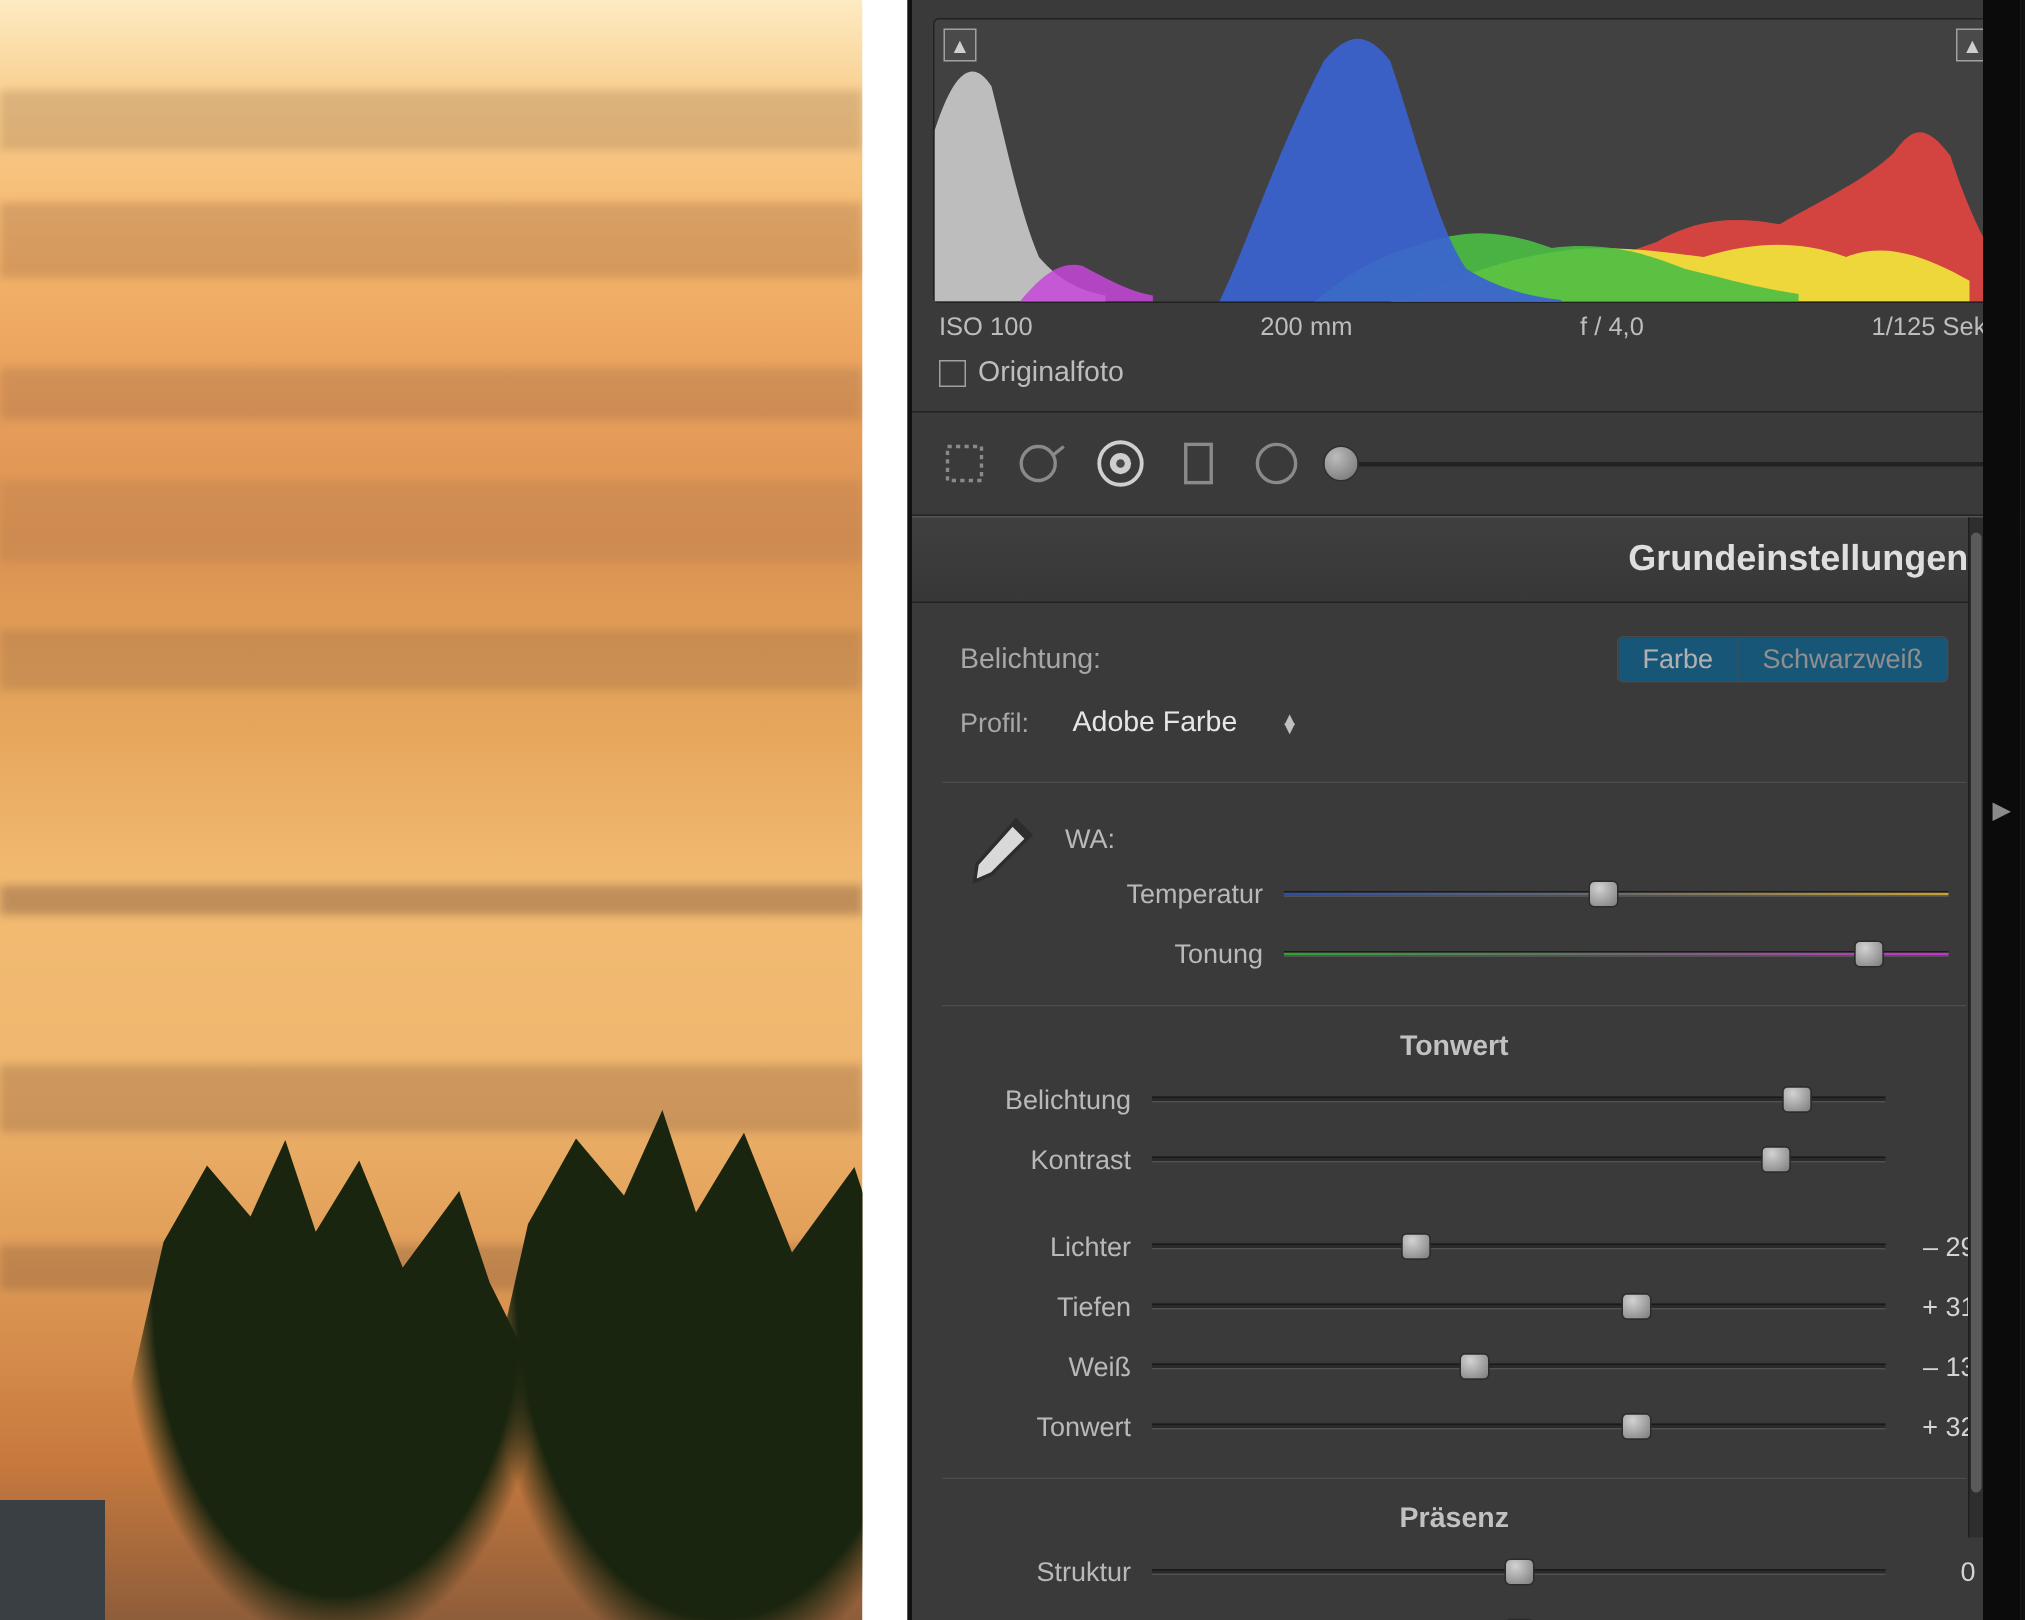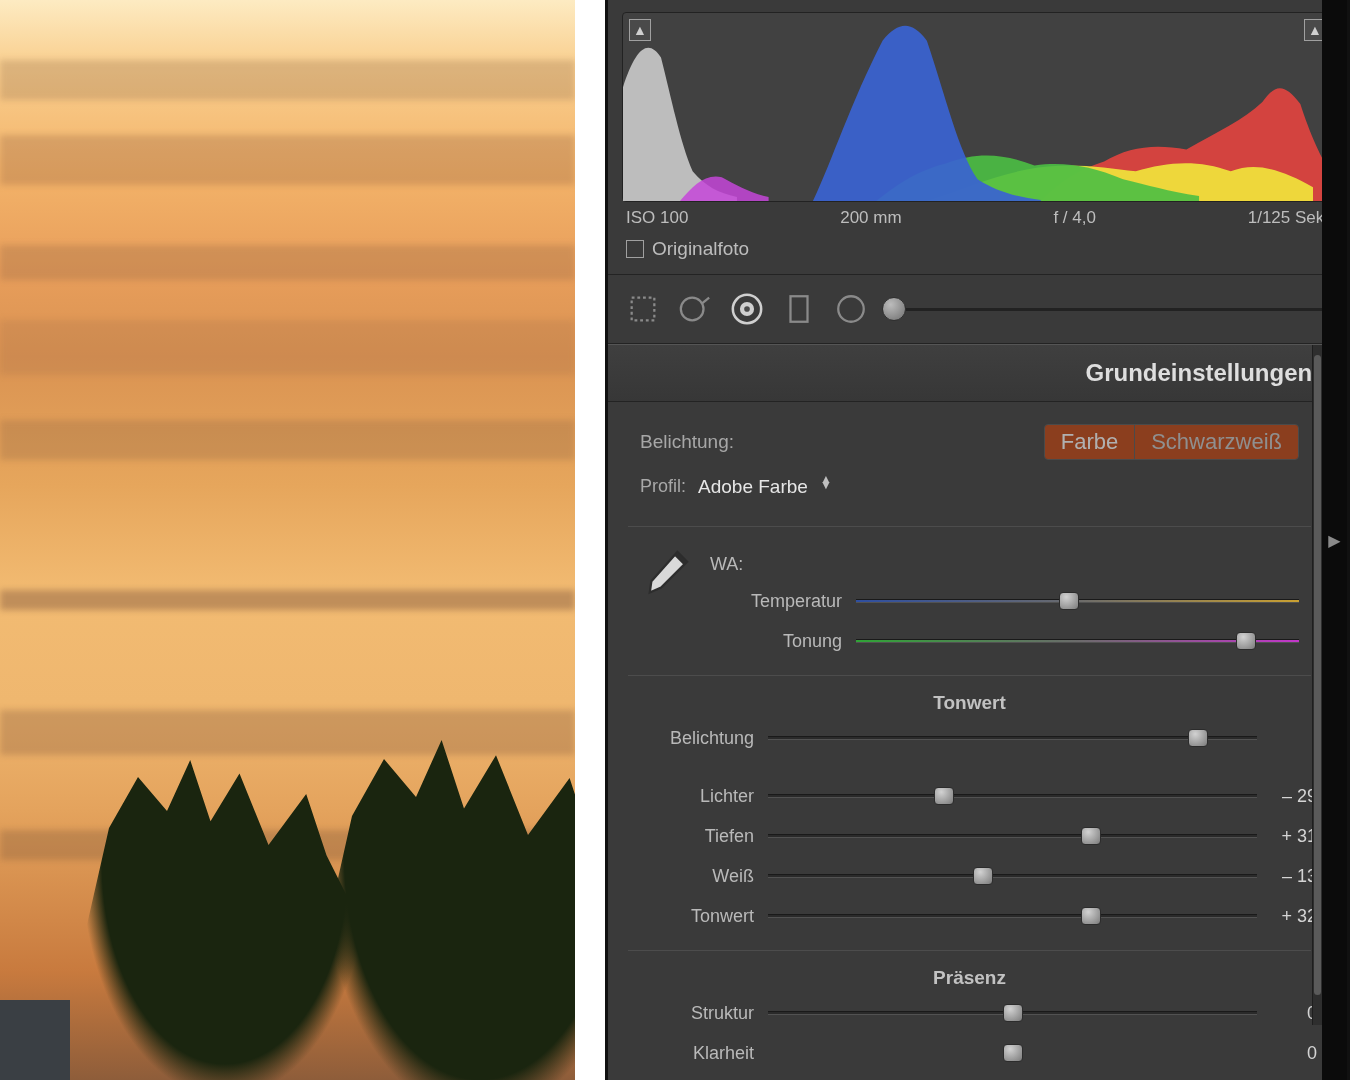--- a/index.html
+++ b/index.html
@@ -62,25 +62,25 @@
   .row .slider .track { position:absolute; left:0; right:0; top:9px; height:4px; background:#2a2a2a; border-top:1px solid #1a1a1a; border-bottom:1px solid #525252; }
   .row .slider.gradient.temp .track { background:linear-gradient(90deg,#2e4ea0,#6b6b6b,#c9a031); }
   .row .slider.gradient.tint .track { background:linear-gradient(90deg,#2fa336,#6b6b6b,#c236c9); }
   .row .slider .knob { position:absolute; top:2px; width:20px; height:18px; background:radial-gradient(circle at 35% 25%, #d2d2d2, #7a7a7a); border:1px solid #2c2c2c; border-radius:4px; transform:translateX(-50%); }
   .row .val { width:60px; text-align:right; font-size:18px; color:#d4d4d4; padding-left:8px; }
 
   .segrow { display:flex; align-items:center; padding:14px 18px 6px 18px; }
   .segrow .seglabel { color:#a7a7a7; font-size:19px; }
   .segrow .spacer { flex:1; }
   .seg { display:flex; border:1px solid #555; border-radius:4px; overflow:hidden; }
-  .seg .btn { padding:4px 16px; font-size:22px; color:#c8c8c8; background:#c2410c; cursor:pointer; }
+  .seg .btn { padding:4px 16px; font-size:18px; color:#c8c8c8; background:#0369a1; cursor:pointer; }
   .seg .btn + .btn { border-left:1px solid #555; }
   .seg .btn.act { color:#fff; }
 
-  .profile-row { display:flex; align-items:flex-start; padding:10px 18px 14px 18px; gap:12px; }
+  .profile-row { display:flex; align-items:center; padding:10px 18px 14px 18px; gap:29px; }
   .profile-row .plabel { color:#a8a8a8; font-size:18px; }
   .profile-row .pval { color:#e6e6e6; font-size:19px; }
   .updown { color:#bfbfbf; font-size:12px; line-height:6px; cursor:pointer; }
 
   .eyedrop { display:flex; align-items:flex-start; gap:18px; padding:6px 18px 0 18px; }
   .eyedrop svg { width:52px; height:52px; }
   .heading { text-align:center; color:#c2c2c2; font-size:19px; margin-top:16px; margin-bottom:4px;font-weight:bold; }
 
   .divider { height:1px; background:#2a2a2a; margin:14px 6px; border-bottom:1px solid #4c4c4c; }
 </style>
@@ -218,20 +218,28 @@
     <div class="heading">Tonwert</div>
 
     <div class="row">
         <span class="label">Belichtung</span>
       <div class="slider">
           <div class="track"></div>
           <div class="knob" style="left:88%"></div>
         </div>
       <span class="val"></span>
       </div>
+    <div class="row">
+        <span class="label">Kontrast</span>
+      <div class="slider">
+          <div class="track"></div>
+          <div class="knob" style="left:85%"></div>
+        </div>
+      <span class="val"></span>
+      </div>
 
     <div style="height:18px"></div>
     <div class="row">
         <span class="label">Lichter</span>
       <div class="slider">
           <div class="track"></div>
           <div class="knob" style="left:36%"></div>
         </div>
       <span class="val">– 29</span>
       </div>

